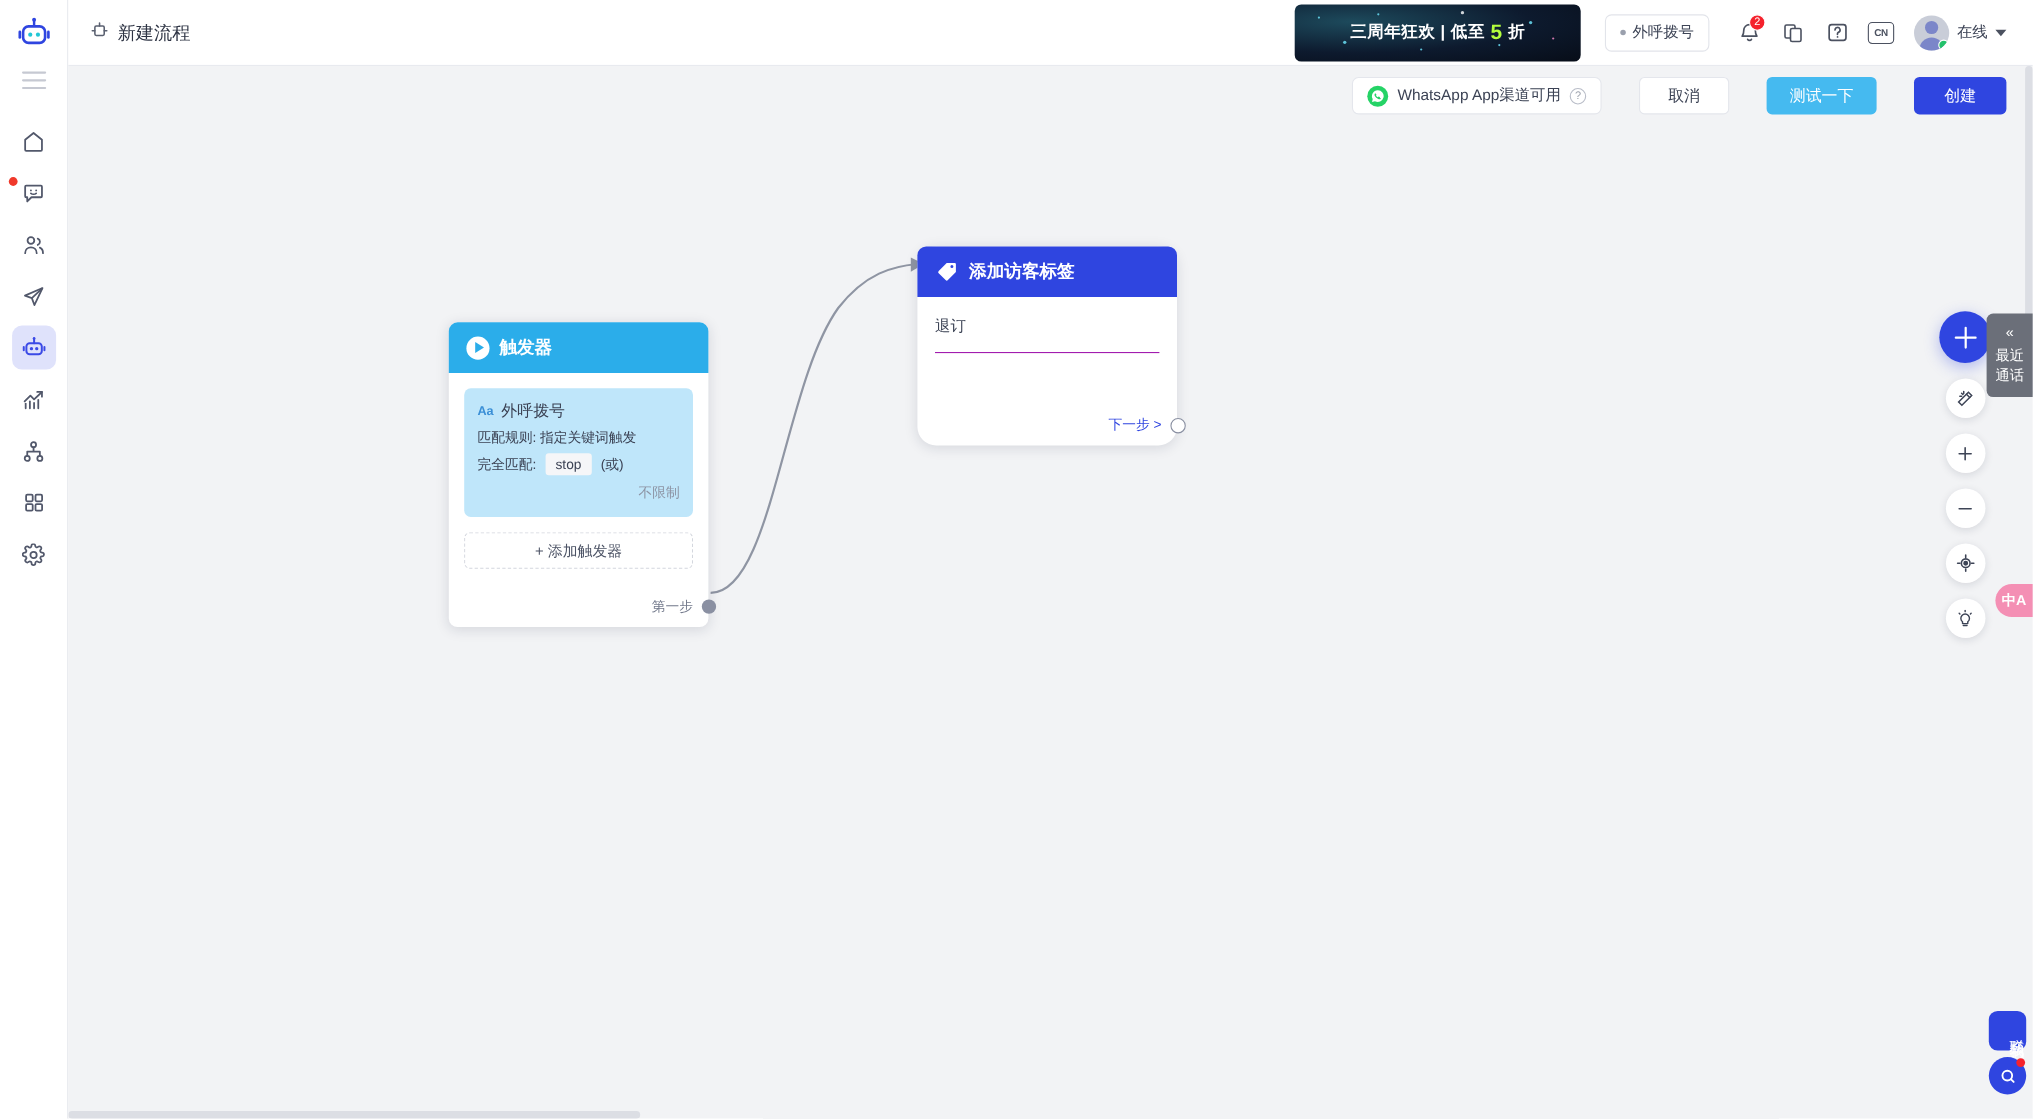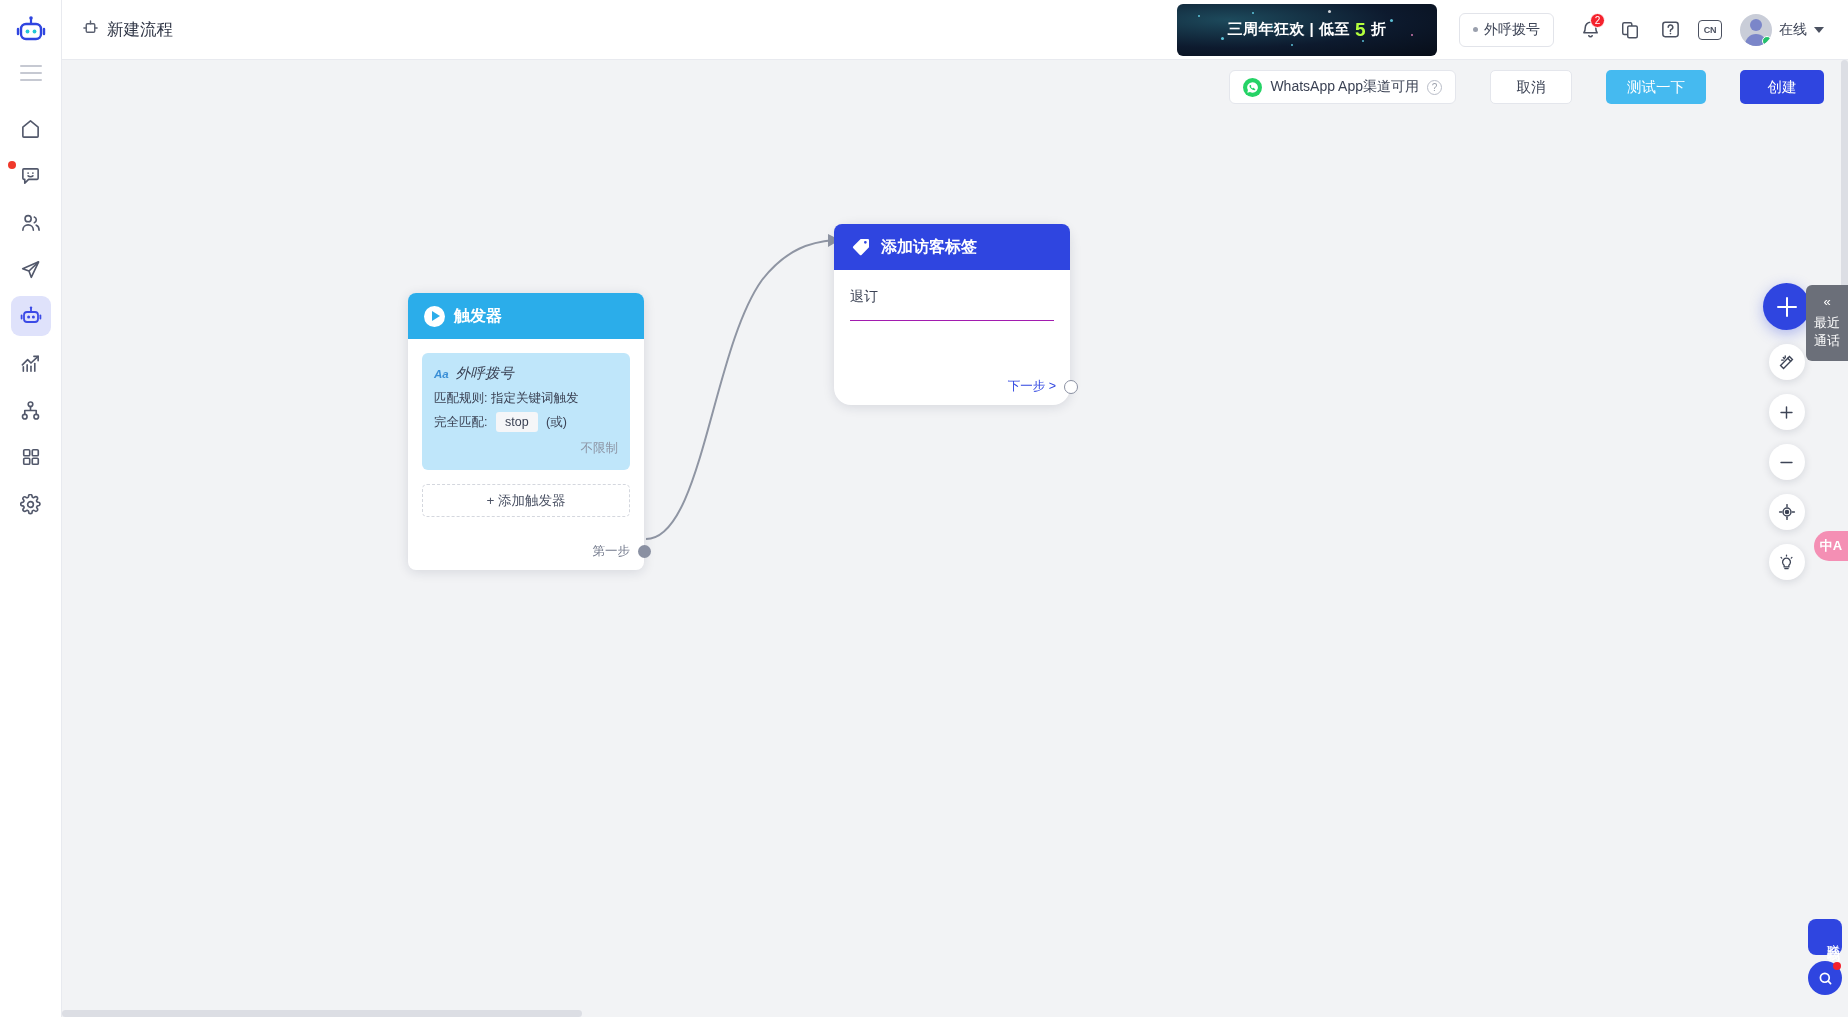--- a/index.html
+++ b/index.html
@@ -115,21 +115,21 @@
     gap: 9px; padding: 0 16px; color: #fff; font-size: 16px; font-weight: bold; }
   .node-body { padding: 14px; }
 
   .node-trigger { left: 346px; top: 233px; width: 236px; }
   .node-trigger .node-hd { background: #2badEA; text-align: right; }
   .play-ic { width: 21px; height: 21px; border-radius: 50%; background: #fff;
     display: flex; align-items: center; justify-content: center; }
   .play-ic::after { content: ""; border-left: 8px solid #2badEA; border-top: 5px solid transparent;
     border-bottom: 5px solid transparent; margin-left: 2px; }
   .trig-box { background: #bfe6fa; border-radius: 6px; padding: 11px 12px 13px; }
-  .trig-ttl { display: flex; align-items: center; gap: 7px; font-size: 14.5px; color: #3b4254; margin-bottom: 6px; font-style: italic; }
+  .trig-ttl { display: flex; align-items: center; gap: 7px; font-size: 14.5px; color: #3b4254; margin-bottom: 6px; }
   .aa { font-size: 11.5px; color: #3a8fd6; font-weight: bold; }
   .trig-line { font-size: 12.5px; color: #3b4254; margin-top: 5px; line-height: 18px; }
   .kw { display: inline-flex; align-items: center; height: 20px; padding: 0 9px;
     background: #f5f6f8; border-radius: 3px; font-size: 12.5px; color: #3b4254; margin: 0 5px; }
   .trig-note { font-size: 12.5px; color: #8c93a3; margin-top: 8px; text-align: right; }
   .add-trigger { margin-top: 14px; height: 33px; border: 1px dashed #d4d7de; border-radius: 5px;
     display: flex; align-items: center; justify-content: center; font-size: 13.5px;
     color: #4c5365; cursor: pointer; background: #fff; }
   .node-foot { display: flex; align-items: center; justify-content: flex-end;
     padding: 12px 14px 10px; font-size: 12.5px; color: #737a8c; }

